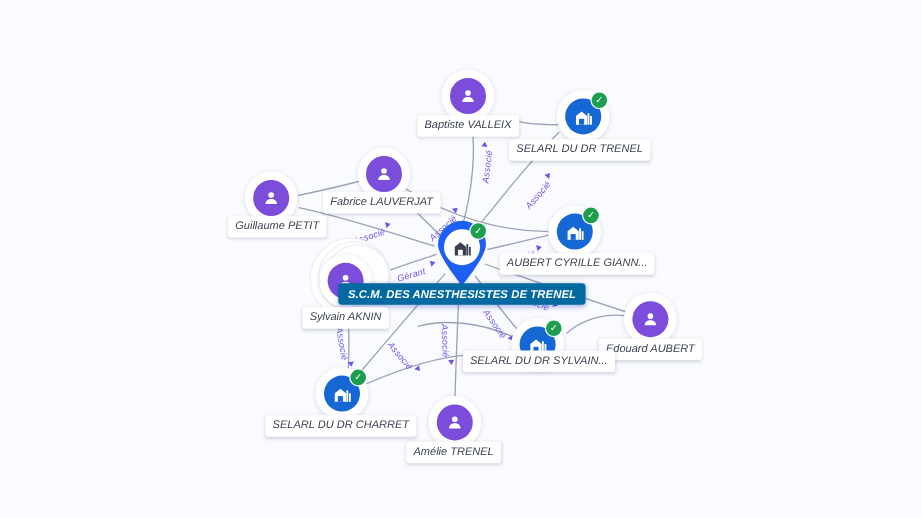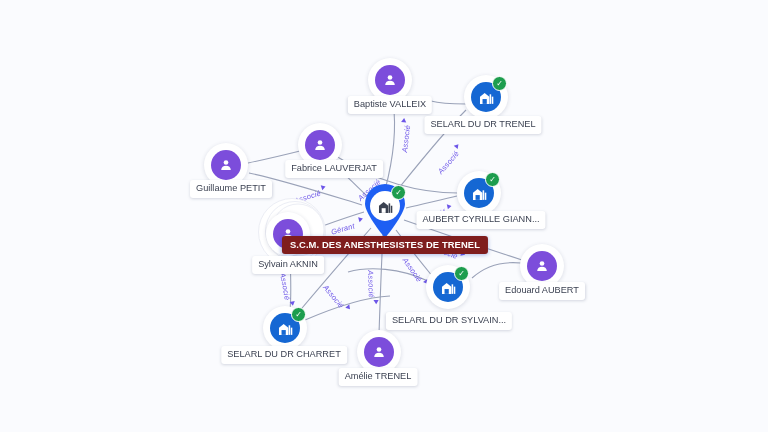--- a/index.html
+++ b/index.html
@@ -129,23 +129,24 @@
     position: absolute;
     transform: translateX(-50%);
     background: #ffffff;
     color: #3c4252;
     font-size: 9.2px;
     line-height: 1;
     padding: 4px 6px 5px 6px;
     border-radius: 3px;
     box-shadow: 0 1px 3px rgba(40,50,90,.18);
     white-space: nowrap;
+    font-style: italic;
   }
   .node-label.primary {
-    background: #7f1d1d;
+    background: #0369a1;
     color: #ffffff;
     font-weight: bold;
     font-size: 9.4px;
     padding: 4px 8px 5px 8px;
     box-shadow: 0 1px 4px rgba(20,60,180,.35);
     letter-spacing: .1px;
   }
 </style>
 </head>
 <body>
@@ -328,23 +329,23 @@
               <path d="M4.8 19.5c0-4 3.3-6.3 7.2-6.3s7.2 2.3 7.2 6.3z" fill="#ffffff"></path>
             </svg>
           </div>
         </div>
       </div>
     </div>
   <div id="label-layer">
       <div class="node-label primary" style="left: 385px; top: 236px;">S.C.M. DES ANESTHESISTES DE TRENEL</div>
       <div class="node-label" style="left: 390px; top: 96px;">Baptiste VALLEIX</div>
       <div class="node-label" style="left: 483px; top: 116px;">SELARL DU DR TRENEL</div>
-      <div class="node-label" style="left: 334px; top: 160px;">Fabrice LAUVERJAT</div>
+      <div class="node-label" style="left: 318px; top: 160px;">Fabrice LAUVERJAT</div>
       <div class="node-label" style="left: 231px; top: 180px;">Guillaume PETIT</div>
       <div class="node-label" style="left: 481px; top: 211px;">AUBERT CYRILLE GIANN...</div>
       <div class="node-label" style="left: 288px; top: 256px;">Sylvain AKNIN</div>
       <div class="node-label" style="left: 542px; top: 282px;">Edouard AUBERT</div>
-      <div class="node-label" style="left: 449px; top: 312px;">SELARL DU DR SYLVAIN...</div>
+      <div class="node-label" style="left: 449px; top: 292px;">SELARL DU DR SYLVAIN...</div>
       <div class="node-label" style="left: 284px; top: 346px;">SELARL DU DR CHARRET</div>
       <div class="node-label" style="left: 378px; top: 368px;">Amélie TRENEL</div>
     </div>
 
 </div>
 
 </body></html>

